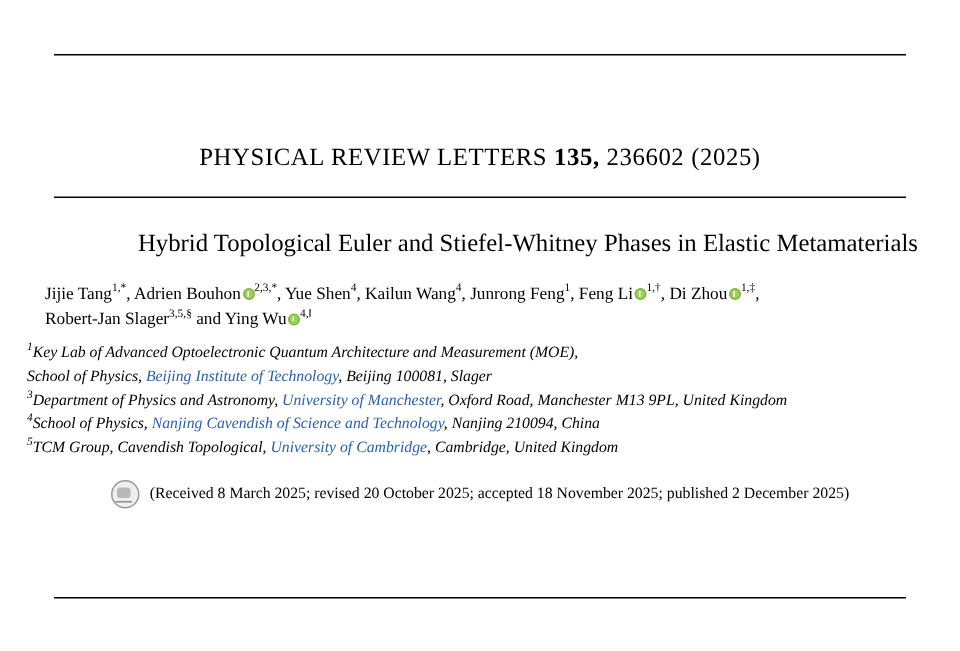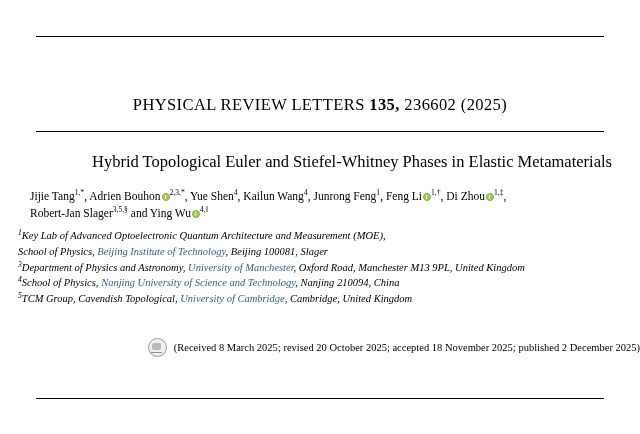--- a/index.html
+++ b/index.html
@@ -103,24 +103,24 @@
     text-align: left;
     font-size: 10.5px;
     font-style: italic;
     line-height: 1.5;
   }
   .affiliations .ln { display: block; white-space: nowrap; }
   .affiliations .lnk { color: #2b5fa8; margin-top: 48px; }
 
   .received {
     position: absolute;
-    top: 338px;
+    top: 320px;
     left: 0;
     width: 100%;
-    text-align: right;
+    text-align: center;
     font-size: 10.5px;
   }
   .received .txt {
     display: inline-block;
     vertical-align: middle;
   }
   .stamp {
     display: inline-block;
     vertical-align: middle;
     width: 17px;
@@ -169,21 +169,21 @@
 
   <div class="authors">
     <span class="ln" id="author-line-1"><span>Jijie Tang</span><sup>1,*</sup>, <span>Adrien Bouhon</span><span class="orcid"></span><sup>2,3,*</sup>, <span>Yue Shen</span><sup>4</sup>, <span>Kailun Wang</span><sup>4</sup>, <span>Junrong Feng</span><sup>1</sup>, <span>Feng Li</span><span class="orcid"></span><sup>1,†</sup>, <span>Di Zhou</span><span class="orcid"></span><sup>1,‡</sup>,</span>
     <span class="ln" id="author-line-2"><span>Robert-Jan Slager</span><sup>3,5,§</sup> <span>and Ying Wu</span><span class="orcid"></span><sup>4,‖</sup></span>
   </div>
 
   <div class="affiliations" id="affiliation-list">
       <span class="ln"><sup>1</sup><span>Key Lab of Advanced Optoelectronic Quantum Architecture and Measurement (MOE),</span></span>
       <span class="ln"><span>School of Physics, </span><span class="lnk">Beijing Institute of Technology</span><span>, Beijing 100081, Slager</span></span>
       <span class="ln"><sup>3</sup><span>Department of Physics and Astronomy, </span><span class="lnk">University of Manchester</span><span>, Oxford Road, Manchester M13 9PL, United Kingdom</span></span>
-      <span class="ln"><sup>4</sup><span>School of Physics, </span><span class="lnk">Nanjing University of Science and Technology</span><span>, Nanjing 210094, China</span></span>
+      <span class="ln"><sup>4</sup><span>School of Physics, </span><span class="lnk">Nanjing Cavendish of Science and Technology</span><span>, Nanjing 210094, China</span></span>
       <span class="ln"><sup>5</sup><span>TCM Group, Cavendish Topological, </span><span class="lnk">University of Cambridge</span><span>, Cambridge, United Kingdom</span></span>
     </div>
 
   <div class="received">
     <span class="stamp">
       <span class="inner"></span><span class="bar"></span>
     </span><span class="txt">(Received 8 March 2025; revised 20 October 2025; accepted 18 November 2025; published 2 December 2025)</span>
   </div>
 
   <div class="rule rule-bottom"></div>

